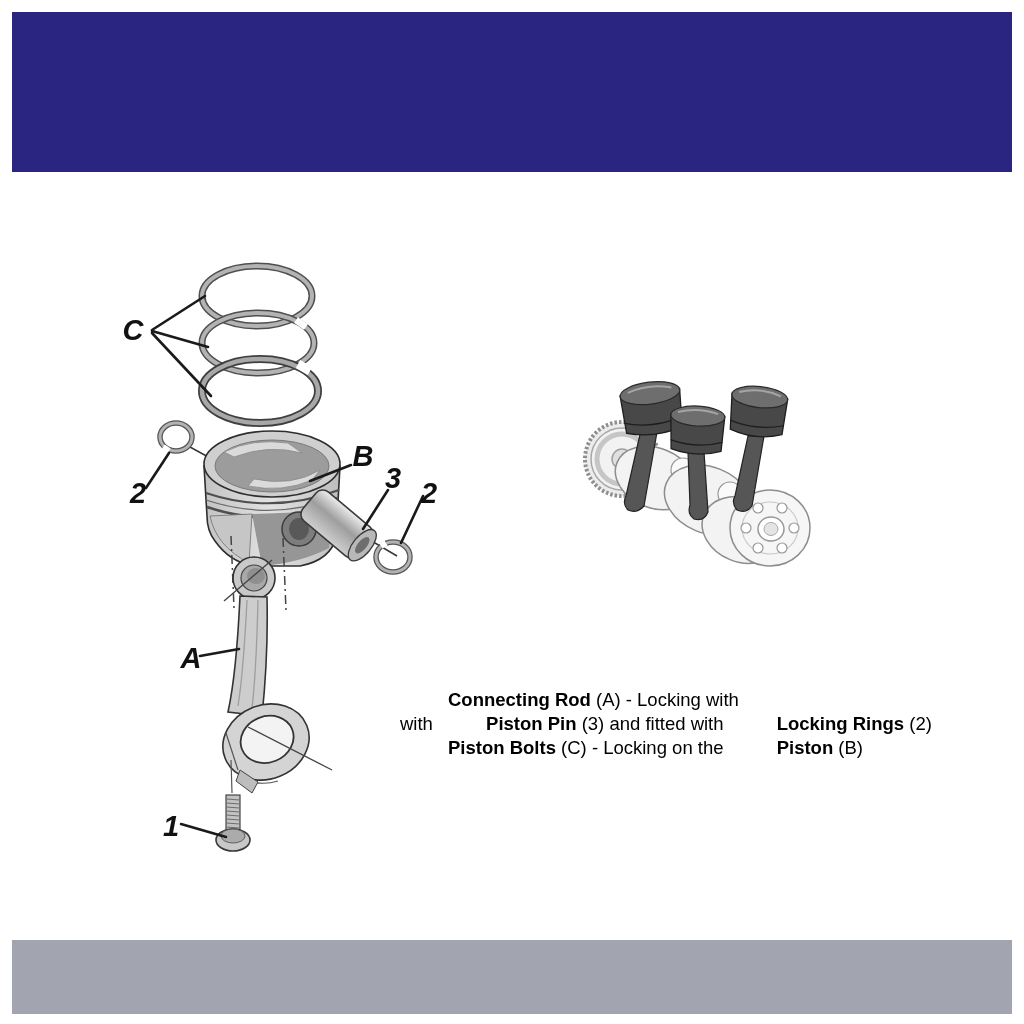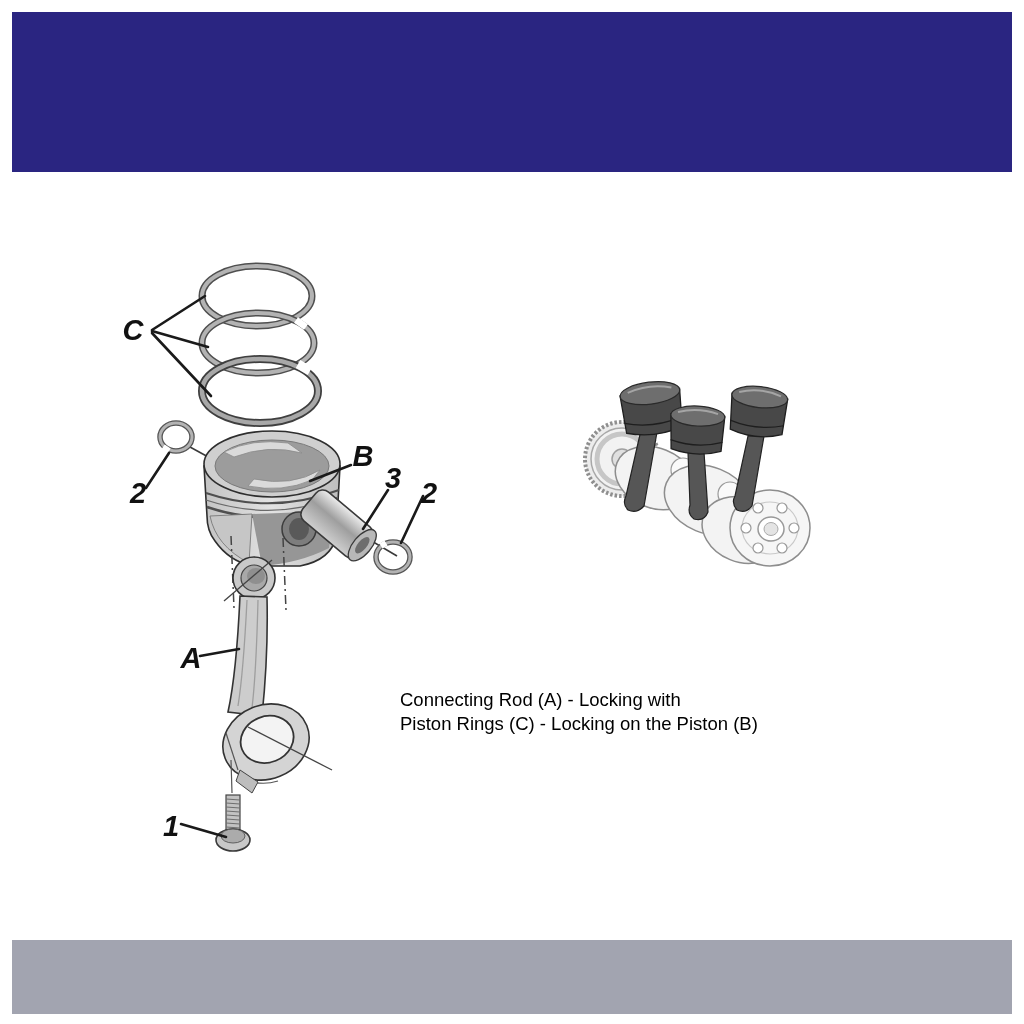--- a/index.html
+++ b/index.html
@@ -9,21 +9,21 @@
   }
   .bar{position:absolute;left:12px;width:1000px;}
   #header-bar{top:12px;height:160px;}
   #footer-bar{top:940px;height:74px;}
   #diagram-svg{position:absolute;left:0;top:0;}
   #caption-block{
     position:absolute;left:400px;top:688px;width:500px;
     font-size:18.5px;line-height:24.2px;color:#000;
   }
   .caption-line{white-space:nowrap;}
-  .caption-line .b{font-weight:normal;}
+  .caption-line .b{font-weight:bold;margin-left:48px;}
   .lbl{
     font-family:"Liberation Sans", sans-serif;
     font-weight:bold;font-style:italic;font-size:29px;fill:#111111;
   }
 </style>
 </head>
 <body style="background: rgb(255, 255, 255);">
 
 <div id="header-bar" class="bar" style="background: rgb(42, 37, 129);"></div>
 <div id="footer-bar" class="bar" style="background: rgb(162, 164, 176);"></div>
@@ -194,14 +194,15 @@
   <text class="lbl" x="363" y="466" text-anchor="middle">B</text>
   <text class="lbl" x="393" y="488" text-anchor="middle">3</text>
   <text class="lbl" x="138" y="503" text-anchor="middle">2</text>
   <text class="lbl" x="429" y="503" text-anchor="middle">2</text>
   <text class="lbl" x="191" y="668" text-anchor="middle">A</text>
   <text class="lbl" x="171" y="836" text-anchor="middle">1</text>
 </svg>
 
 <div id="caption-block">
     <div class="caption-line"><span class="b">Connecting Rod</span><span> (A) - Locking with</span></div>
-    <div class="caption-line"><span class="b">Piston Rings</span><span> (C) - Locking on the </span><span class="b">Piston</span><span> (B)</span></div>
+    <div class="caption-line"><span>with </span><span class="b">Piston Pin</span><span> (3) and fitted with </span><span class="b">Locking Rings</span><span> (2)</span></div>
+    <div class="caption-line"><span class="b">Piston Bolts</span><span> (C) - Locking on the </span><span class="b">Piston</span><span> (B)</span></div>
   </div>
 
 </body></html>

